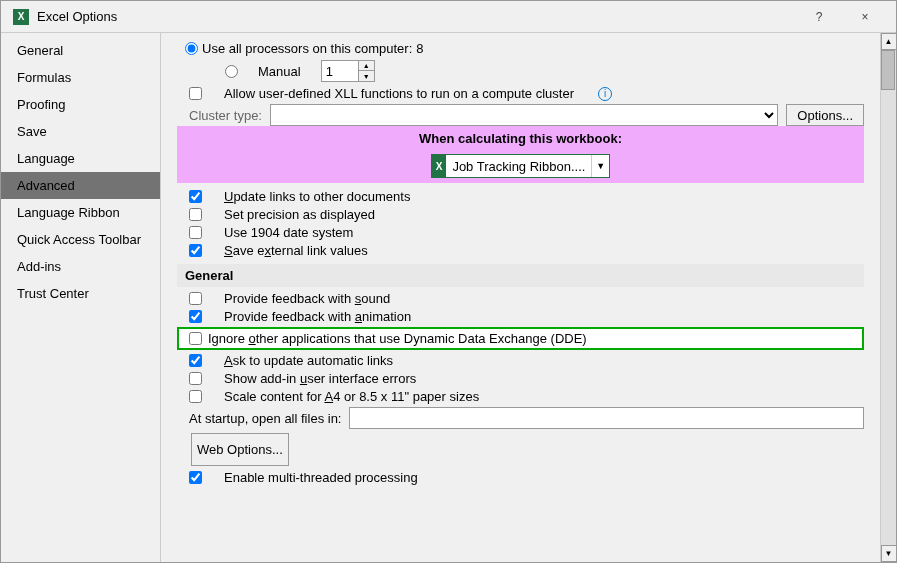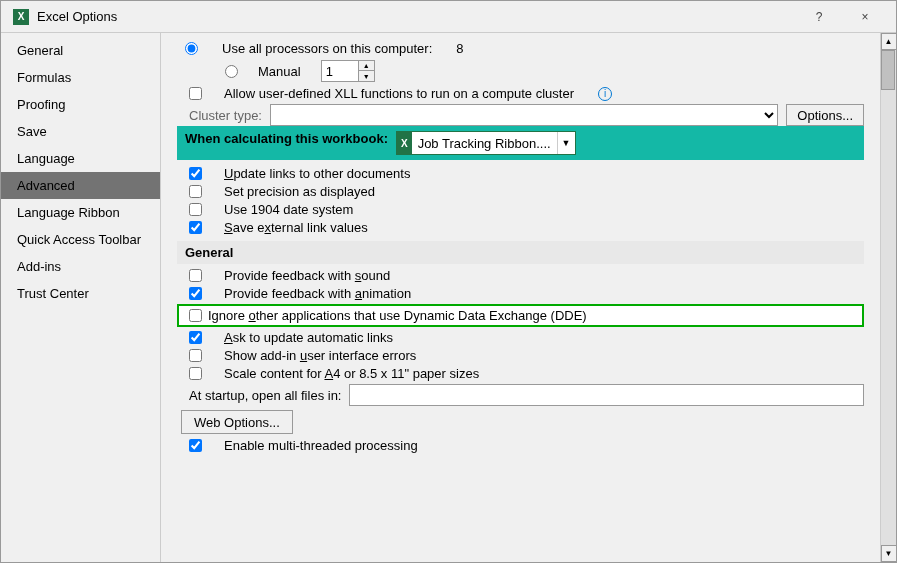--- a/index.html
+++ b/index.html
@@ -130,21 +130,21 @@
       background: #c0c0c0;
       border: 1px solid #999;
       position: absolute;
       top: 0;
       left: 0;
     }
     
     .processors-row {
       display: flex;
       align-items: center;
-      gap: 24px;
+      gap: 4px;
       margin-bottom: 4px;
       padding-left: 8px;
     }
     
     .radio-row {
       display: flex;
       align-items: center;
       gap: 20px;
       margin-bottom: 4px;
       padding-left: 8px;
@@ -235,24 +235,26 @@
       background: #e8e8e8;
       padding: 4px 8px;
       font-weight: bold;
       margin-bottom: 4px;
       margin-top: 6px;
       font-size: 13px;
     }
     
     .workbook-row {
       display: flex;
+      align-items: center;
       gap: 8px;
-      background: #14b8a6;
+      background: #f0abfc;
       padding: 5px 8px;
       margin-bottom: 6px;
+      flex-direction: column;
     }
     
     .workbook-label {
       font-weight: bold;
       font-size: 13px;
     }
     
     .workbook-dropdown-container {
       display: flex;
       align-items: center;
@@ -307,27 +309,27 @@
     
     .startup-input {
       flex: 1;
       height: 22px;
       border: 1px solid #999;
       padding: 0 4px;
       font-size: 13px;
     }
     
     .web-options-btn {
-      height: 24px;
-      padding: 0 12px;
-      border: 1px solid #999;
-      background: #f0f0f0;
-      cursor: pointer;
-      font-size: 13px;
-      margin-left: 4px;
+      height: 33px;
+      padding: 0 5px;
+      border: 1px solid #999;
+      background: #f0f0f0;
+      cursor: pointer;
+      font-size: 13px;
+      margin-left: 14px;
       margin-bottom: 4px;
     }
     
     .info-icon {
       display: inline-flex;
       align-items: center;
       justify-content: center;
       width: 14px;
       height: 14px;
       border-radius: 50%;

